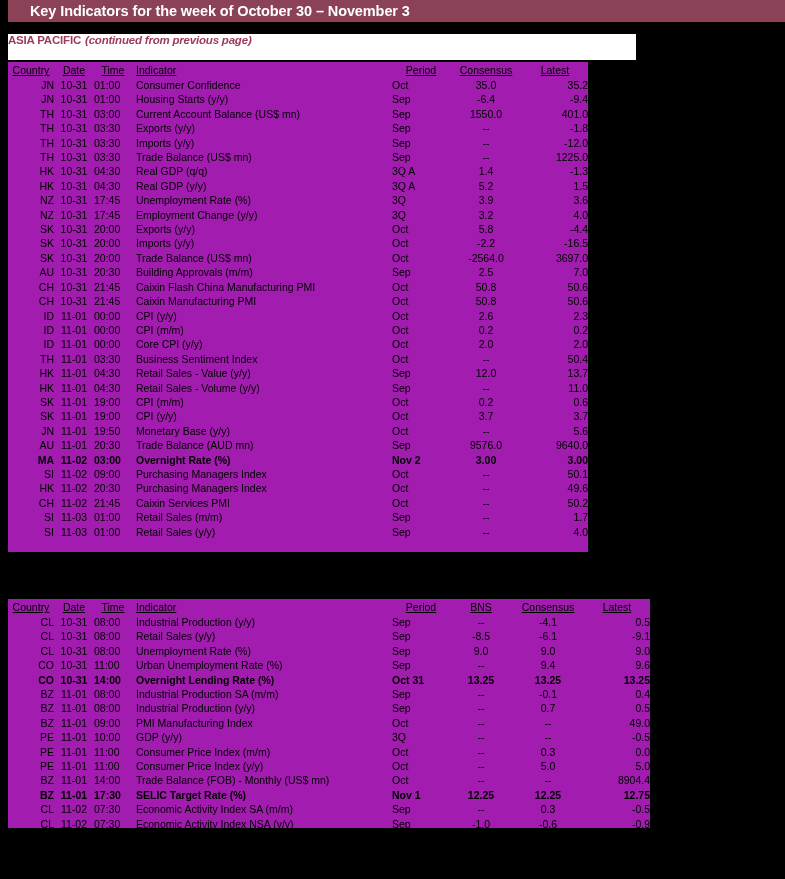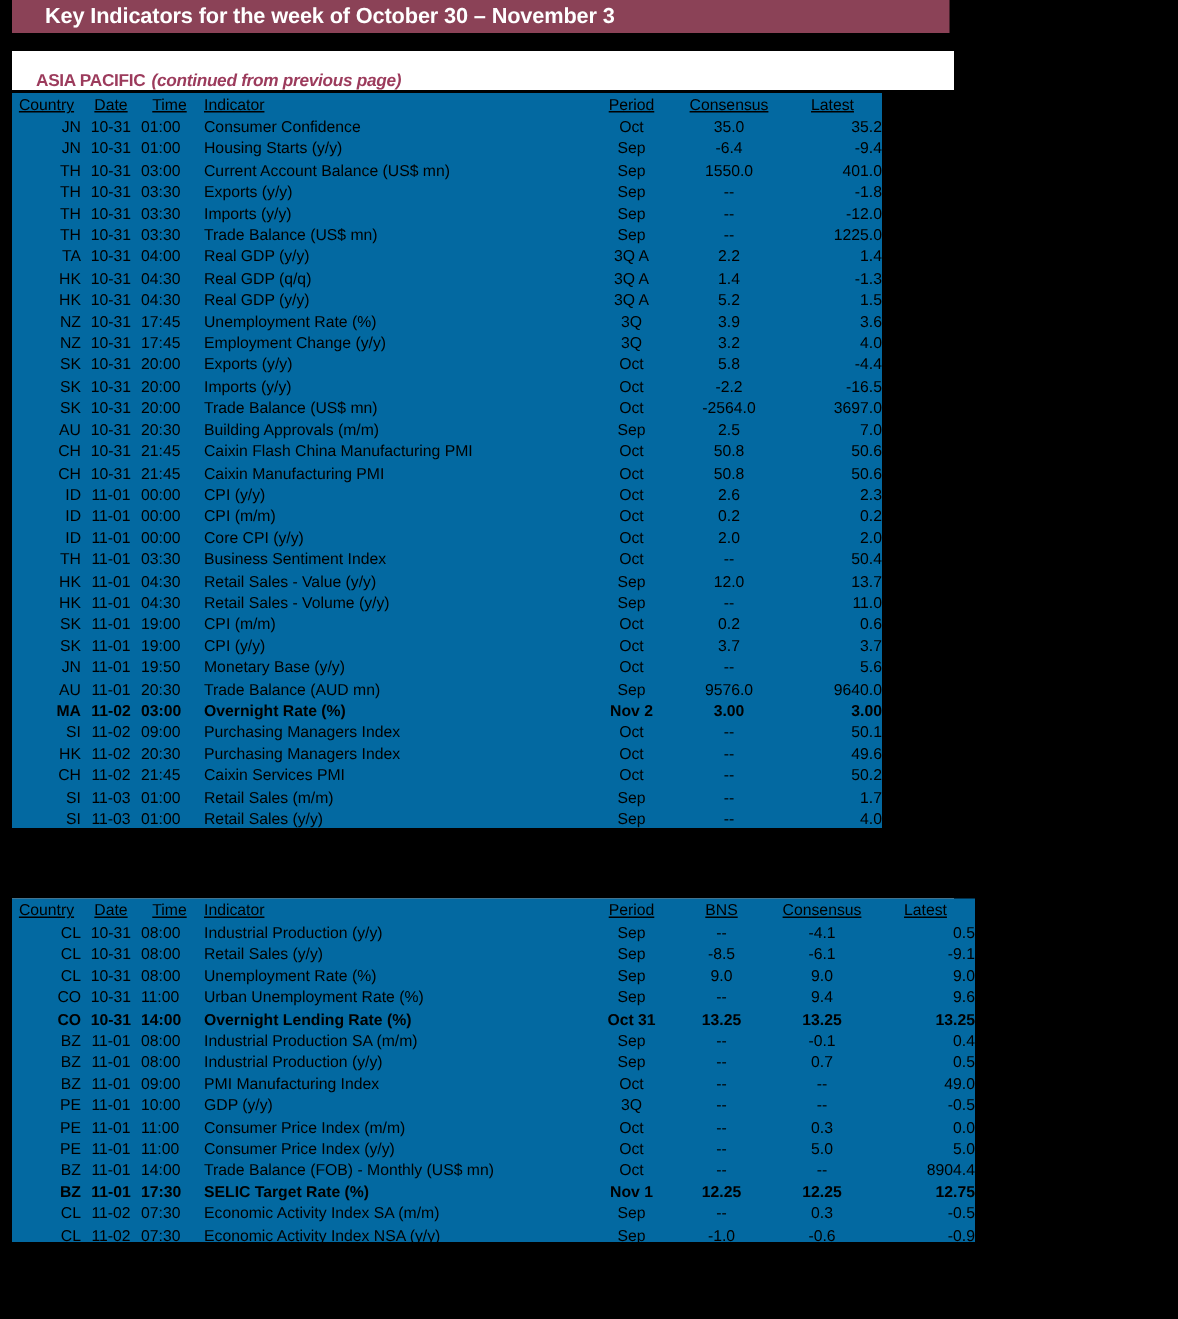--- a/index.html
+++ b/index.html
@@ -14,21 +14,21 @@
     position: relative;
     font-family: "Liberation Sans", sans-serif;
     overflow: hidden;
   }
 
   
   .title-bar {
     position: absolute;
     left: 8px;
     top: 0px;
-    width: 625px;
+    width: 777px;
     height: 22px;
     background: #8b4257;
     display: flex;
     align-items: center;
   }
   .title-bar .title-text {
     color: #ffffff;
     font-size: 14.5px;
     font-weight: bold;
     letter-spacing: -0.1px;
@@ -36,22 +36,22 @@
     white-space: nowrap;
   }
 
   
   .section-band {
     position: absolute;
     left: 8px;
     background: #ffffff;
     height: 26px;
     display: flex;
-    align-items: flex-end;
-    padding-left: 16px;
+    align-items: flex-start;
+    padding-left: 0;
     box-sizing: border-box;
   }
   .section-band .sect-name {
     color: #9c3b5c;
     font-size: 11.5px;
     font-weight: bold;
     letter-spacing: -0.2px;
     white-space: nowrap;
   }
   .section-band .sect-note {
@@ -61,21 +61,21 @@
     font-weight: bold;
     letter-spacing: -0.2px;
     white-space: nowrap;
     margin-left: 4px;
   }
 
   
   .data-panel {
     position: absolute;
     left: 8px;
-    background: #0369a1;
+    background: #a21caf;
     box-sizing: border-box;
     padding: 2px 0 16px 0;
   }
   table.ind-table {
     border-collapse: collapse;
     width: 100%;
     font-size: 10.5px;
     color: #000000;
     table-layout: fixed;
   }
@@ -89,21 +89,21 @@
   table.ind-table td {
     padding: 0;
     line-height: 14.4px;
     height: 14.4px;
     white-space: nowrap;
   }
   .c-country  { text-align: right; }
   .c-date     { text-align: center; margin-top: 43px; }
   .c-time     { }
   .c-ind      { text-align: left; padding-left: 4px !important; }
-  .c-period   { text-align: center; }
+  .c-period   { text-align: left; }
   .c-bns      { text-align: center; }
   .c-cons     { text-align: center; }
   .c-latest   { text-align: right; }
 
   tr.bold-row td { font-weight: bold; }
 
   th.c-country, th.c-date, th.c-time { text-align: center; }
   th.c-ind { text-align: left; padding-left: 4px !important; }
   th.c-period, th.c-bns, th.c-cons, th.c-latest { text-align: center; }
 </style>
@@ -188,29 +188,20 @@
           <td class="c-latest">-12.0</td>
         </tr>
         <tr>
           <td class="c-country">TH</td>
           <td class="c-date">10-31</td>
           <td class="c-time">03:30</td>
           <td class="c-ind">Trade Balance (US$ mn)</td>
           <td class="c-period">Sep</td>
           <td class="c-cons">--</td>
           <td class="c-latest">1225.0</td>
-        </tr>
-        <tr>
-          <td class="c-country">TA</td>
-          <td class="c-date">10-31</td>
-          <td class="c-time">04:00</td>
-          <td class="c-ind">Real GDP (y/y)</td>
-          <td class="c-period">3Q A</td>
-          <td class="c-cons">2.2</td>
-          <td class="c-latest">1.4</td>
         </tr>
         <tr>
           <td class="c-country">HK</td>
           <td class="c-date">10-31</td>
           <td class="c-time">04:30</td>
           <td class="c-ind">Real GDP (q/q)</td>
           <td class="c-period">3Q A</td>
           <td class="c-cons">1.4</td>
           <td class="c-latest">-1.3</td>
         </tr>

